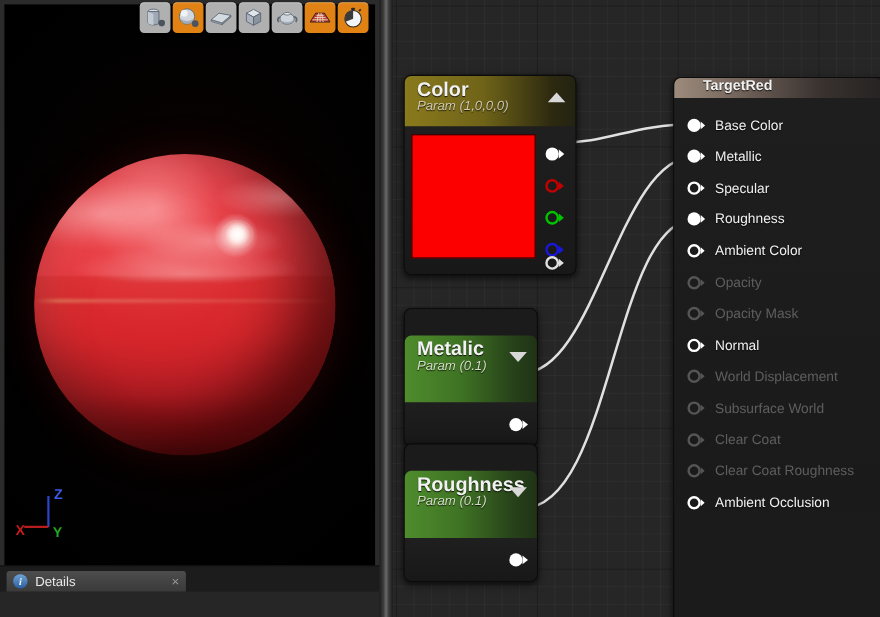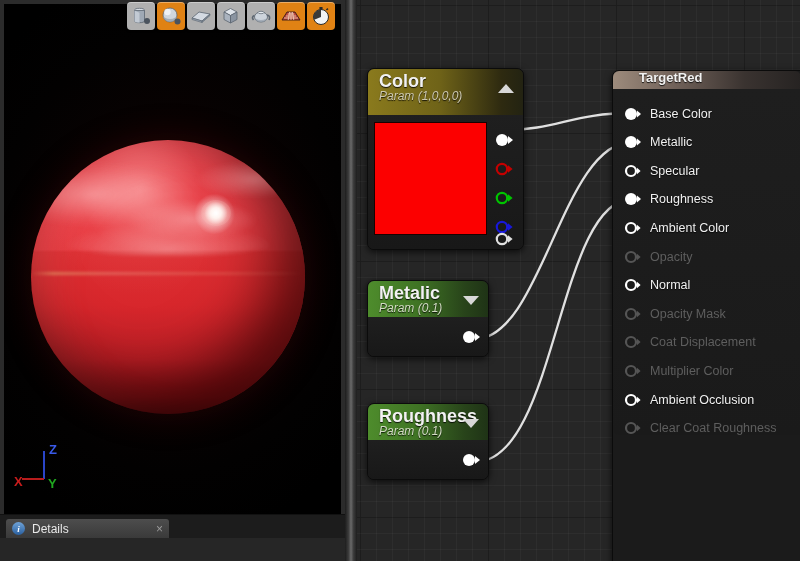--- a/index.html
+++ b/index.html
@@ -290,22 +290,23 @@
     right: 0;
     width: 20px; height: 14px;
     cursor: pointer;
   }
   .pin-out svg { display: block; }
 
   
   #node-metallic { left: 10px; top: 280px; width: 120px; }
   #node-roughness { left: 10px; top: 403px; width: 120px; }
   .param-node .node-header {
-    height: 36px;
+    height: 61px;
     background: linear-gradient(to right, #4e8c2c 0%, #3f7324 42%, #28441a 80%, #1f3316 100%);
+    margin-top: 24px;
   }
   .param-node .node-subtitle { color: #d2ddc3; }
   .param-node .node-body { height: 39px; }
   .param-node .pin-out { right: 6px; top: 13px; }
 
   
   #node-target {
     left: 255px; top: 70px;
     width: 188px; height: 497px;
     border-radius: 7px 0 0 7px;
@@ -602,71 +603,80 @@
           </div>
           <div class="target-pin-row disabled">
             <span class="pin-icon">
               <svg width="18" height="14" viewBox="0 0 18 14">
                 <circle cx="7" cy="7" r="5" fill="none" stroke="#555555" stroke-width="2.2"></circle>
                 <path d="M13 3.8 L16.6 7 L13 10.2 Z" fill="#555555"></path>
               </svg>
             </span>
             <span class="target-pin-label">Opacity</span>
           </div>
+          <div class="target-pin-row disabled">
+            <span class="pin-icon">
+              <svg width="18" height="14" viewBox="0 0 18 14">
+                <circle cx="7" cy="7" r="5" fill="none" stroke="#555555" stroke-width="2.2"></circle>
+                <path d="M13 3.8 L16.6 7 L13 10.2 Z" fill="#555555"></path>
+              </svg>
+            </span>
+            <span class="target-pin-label">Opacity Mask</span>
+          </div>
           <div class="target-pin-row">
             <span class="pin-icon">
               <svg width="18" height="14" viewBox="0 0 18 14">
                 <circle cx="7" cy="7" r="5" fill="none" stroke="#ffffff" stroke-width="2.2"></circle>
                 <path d="M13 3.8 L16.6 7 L13 10.2 Z" fill="#ffffff"></path>
               </svg>
             </span>
             <span class="target-pin-label">Normal</span>
           </div>
           <div class="target-pin-row disabled">
             <span class="pin-icon">
               <svg width="18" height="14" viewBox="0 0 18 14">
                 <circle cx="7" cy="7" r="5" fill="none" stroke="#555555" stroke-width="2.2"></circle>
                 <path d="M13 3.8 L16.6 7 L13 10.2 Z" fill="#555555"></path>
               </svg>
             </span>
-            <span class="target-pin-label">Opacity Mask</span>
+            <span class="target-pin-label">World Displacement</span>
           </div>
           <div class="target-pin-row disabled">
             <span class="pin-icon">
               <svg width="18" height="14" viewBox="0 0 18 14">
                 <circle cx="7" cy="7" r="5" fill="none" stroke="#555555" stroke-width="2.2"></circle>
                 <path d="M13 3.8 L16.6 7 L13 10.2 Z" fill="#555555"></path>
               </svg>
             </span>
-            <span class="target-pin-label">Coat Displacement</span>
+            <span class="target-pin-label">Subsurface World</span>
           </div>
           <div class="target-pin-row disabled">
             <span class="pin-icon">
               <svg width="18" height="14" viewBox="0 0 18 14">
                 <circle cx="7" cy="7" r="5" fill="none" stroke="#555555" stroke-width="2.2"></circle>
                 <path d="M13 3.8 L16.6 7 L13 10.2 Z" fill="#555555"></path>
               </svg>
             </span>
-            <span class="target-pin-label">Multiplier Color</span>
+            <span class="target-pin-label">Clear Coat</span>
+          </div>
+          <div class="target-pin-row disabled">
+            <span class="pin-icon">
+              <svg width="18" height="14" viewBox="0 0 18 14">
+                <circle cx="7" cy="7" r="5" fill="none" stroke="#555555" stroke-width="2.2"></circle>
+                <path d="M13 3.8 L16.6 7 L13 10.2 Z" fill="#555555"></path>
+              </svg>
+            </span>
+            <span class="target-pin-label">Clear Coat Roughness</span>
           </div>
           <div class="target-pin-row">
             <span class="pin-icon">
               <svg width="18" height="14" viewBox="0 0 18 14">
                 <circle cx="7" cy="7" r="5" fill="none" stroke="#ffffff" stroke-width="2.2"></circle>
                 <path d="M13 3.8 L16.6 7 L13 10.2 Z" fill="#ffffff"></path>
               </svg>
             </span>
             <span class="target-pin-label">Ambient Occlusion</span>
           </div>
-          <div class="target-pin-row disabled">
-            <span class="pin-icon">
-              <svg width="18" height="14" viewBox="0 0 18 14">
-                <circle cx="7" cy="7" r="5" fill="none" stroke="#555555" stroke-width="2.2"></circle>
-                <path d="M13 3.8 L16.6 7 L13 10.2 Z" fill="#555555"></path>
-              </svg>
-            </span>
-            <span class="target-pin-label">Clear Coat Roughness</span>
-          </div>
         </div>
     </div>
 
   </div>
 </div>
 
 </body></html>

